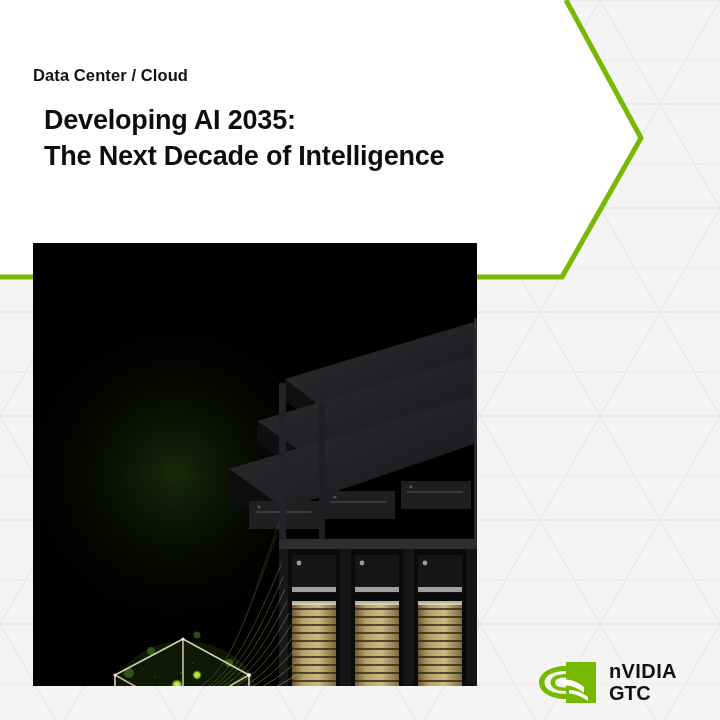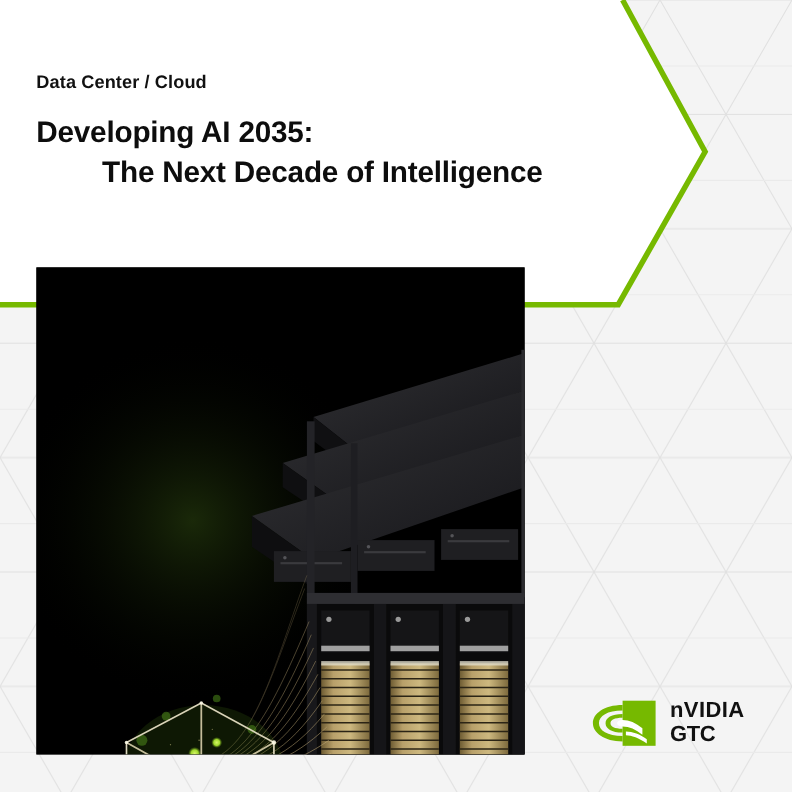--- a/index.html
+++ b/index.html
@@ -55,43 +55,43 @@
     color: #111111;
     letter-spacing: 0.1px;
     margin: 0 0 18px 0;
     line-height: 1.1;
   }
   .headline {
     font-size: 27px;
     font-weight: bold;
     color: #0d0d0d;
     line-height: 1.34;
-    margin: 0;
+    margin: 11px;
     letter-spacing: -0.2px;
   }
-  .headline .l2 { display: block; text-align: center; }
+  .headline .l2 { display: block; }
 
   
   .hero {
     position: absolute;
     left: 33px;
     top: 243px;
     width: 444px;
     height: 443px;
     background: #000000;
     z-index: 5;
     overflow: hidden;
   }
   .hero svg { display: block; }
 
   
   .logo-lockup {
     position: absolute;
     left: 536px;
-    top: 628px;
+    top: 653px;
     width: 170px;
     height: 58px;
     z-index: 6;
     display: flex;
     align-items: center;
     gap: 11px;
   }
   .logo-mark { width: 62px; height: 45px; flex: none; }
   .logo-mark svg { display: block; }
   .logo-words {

